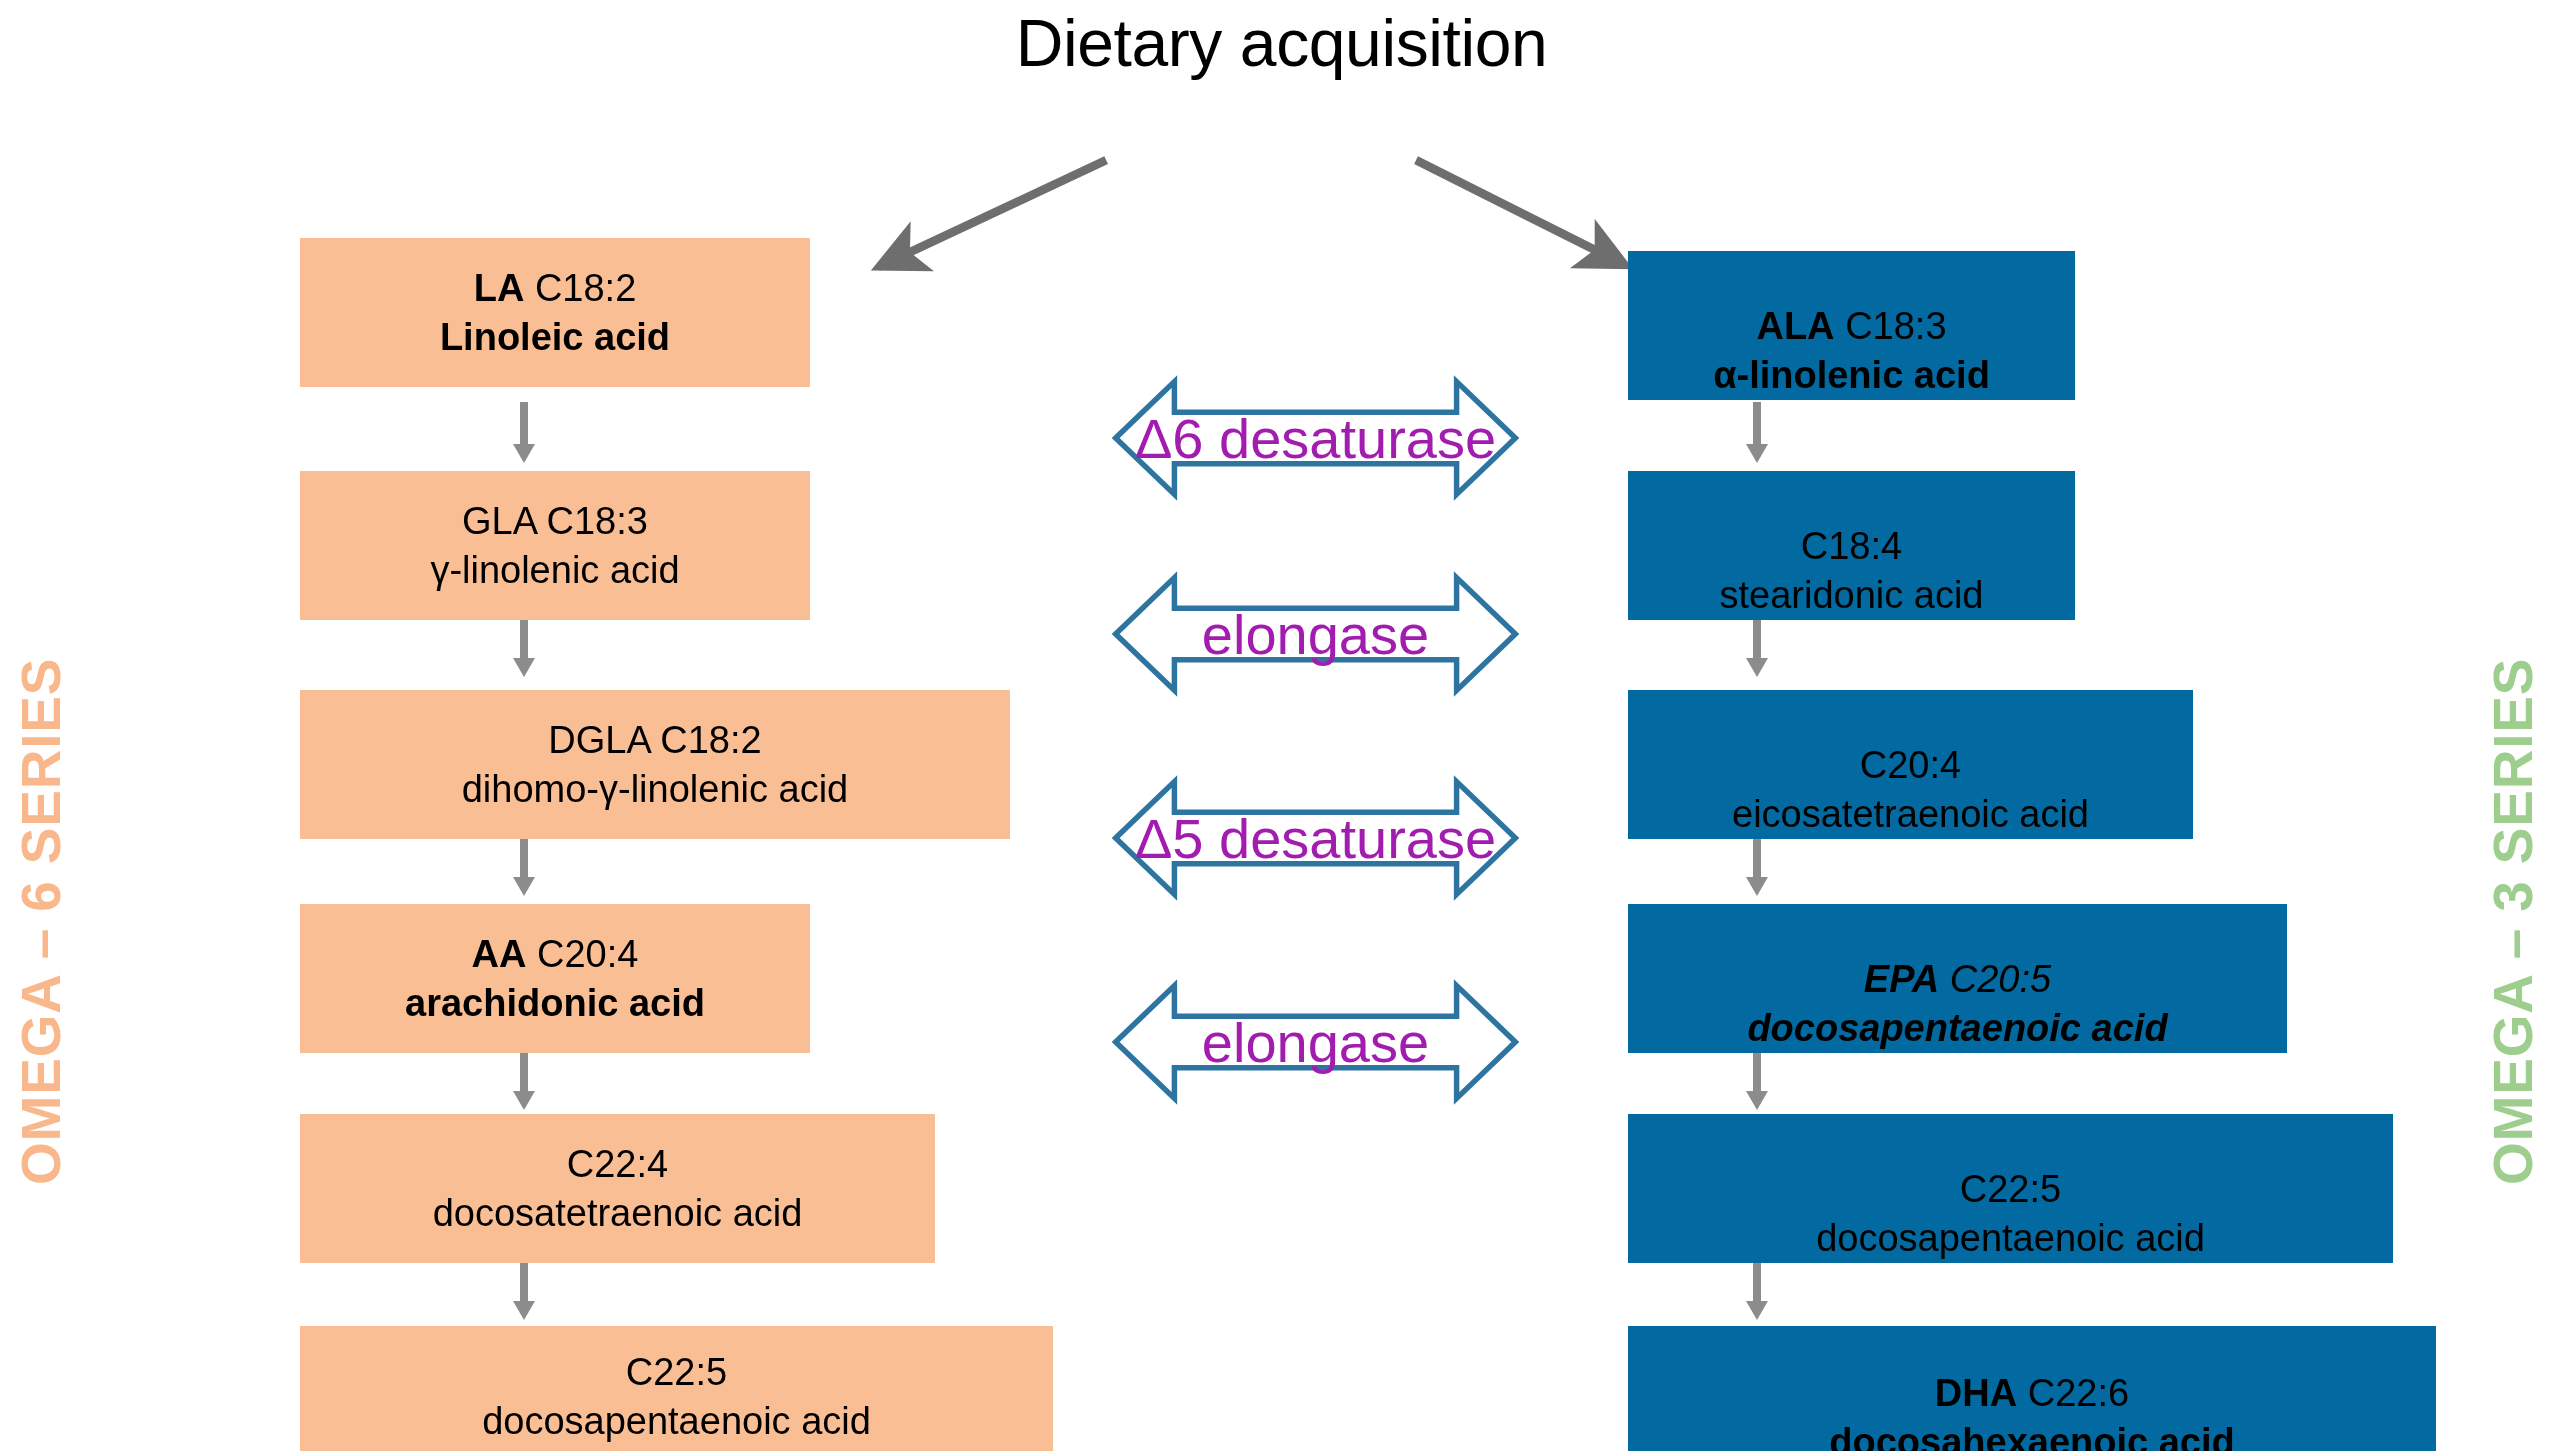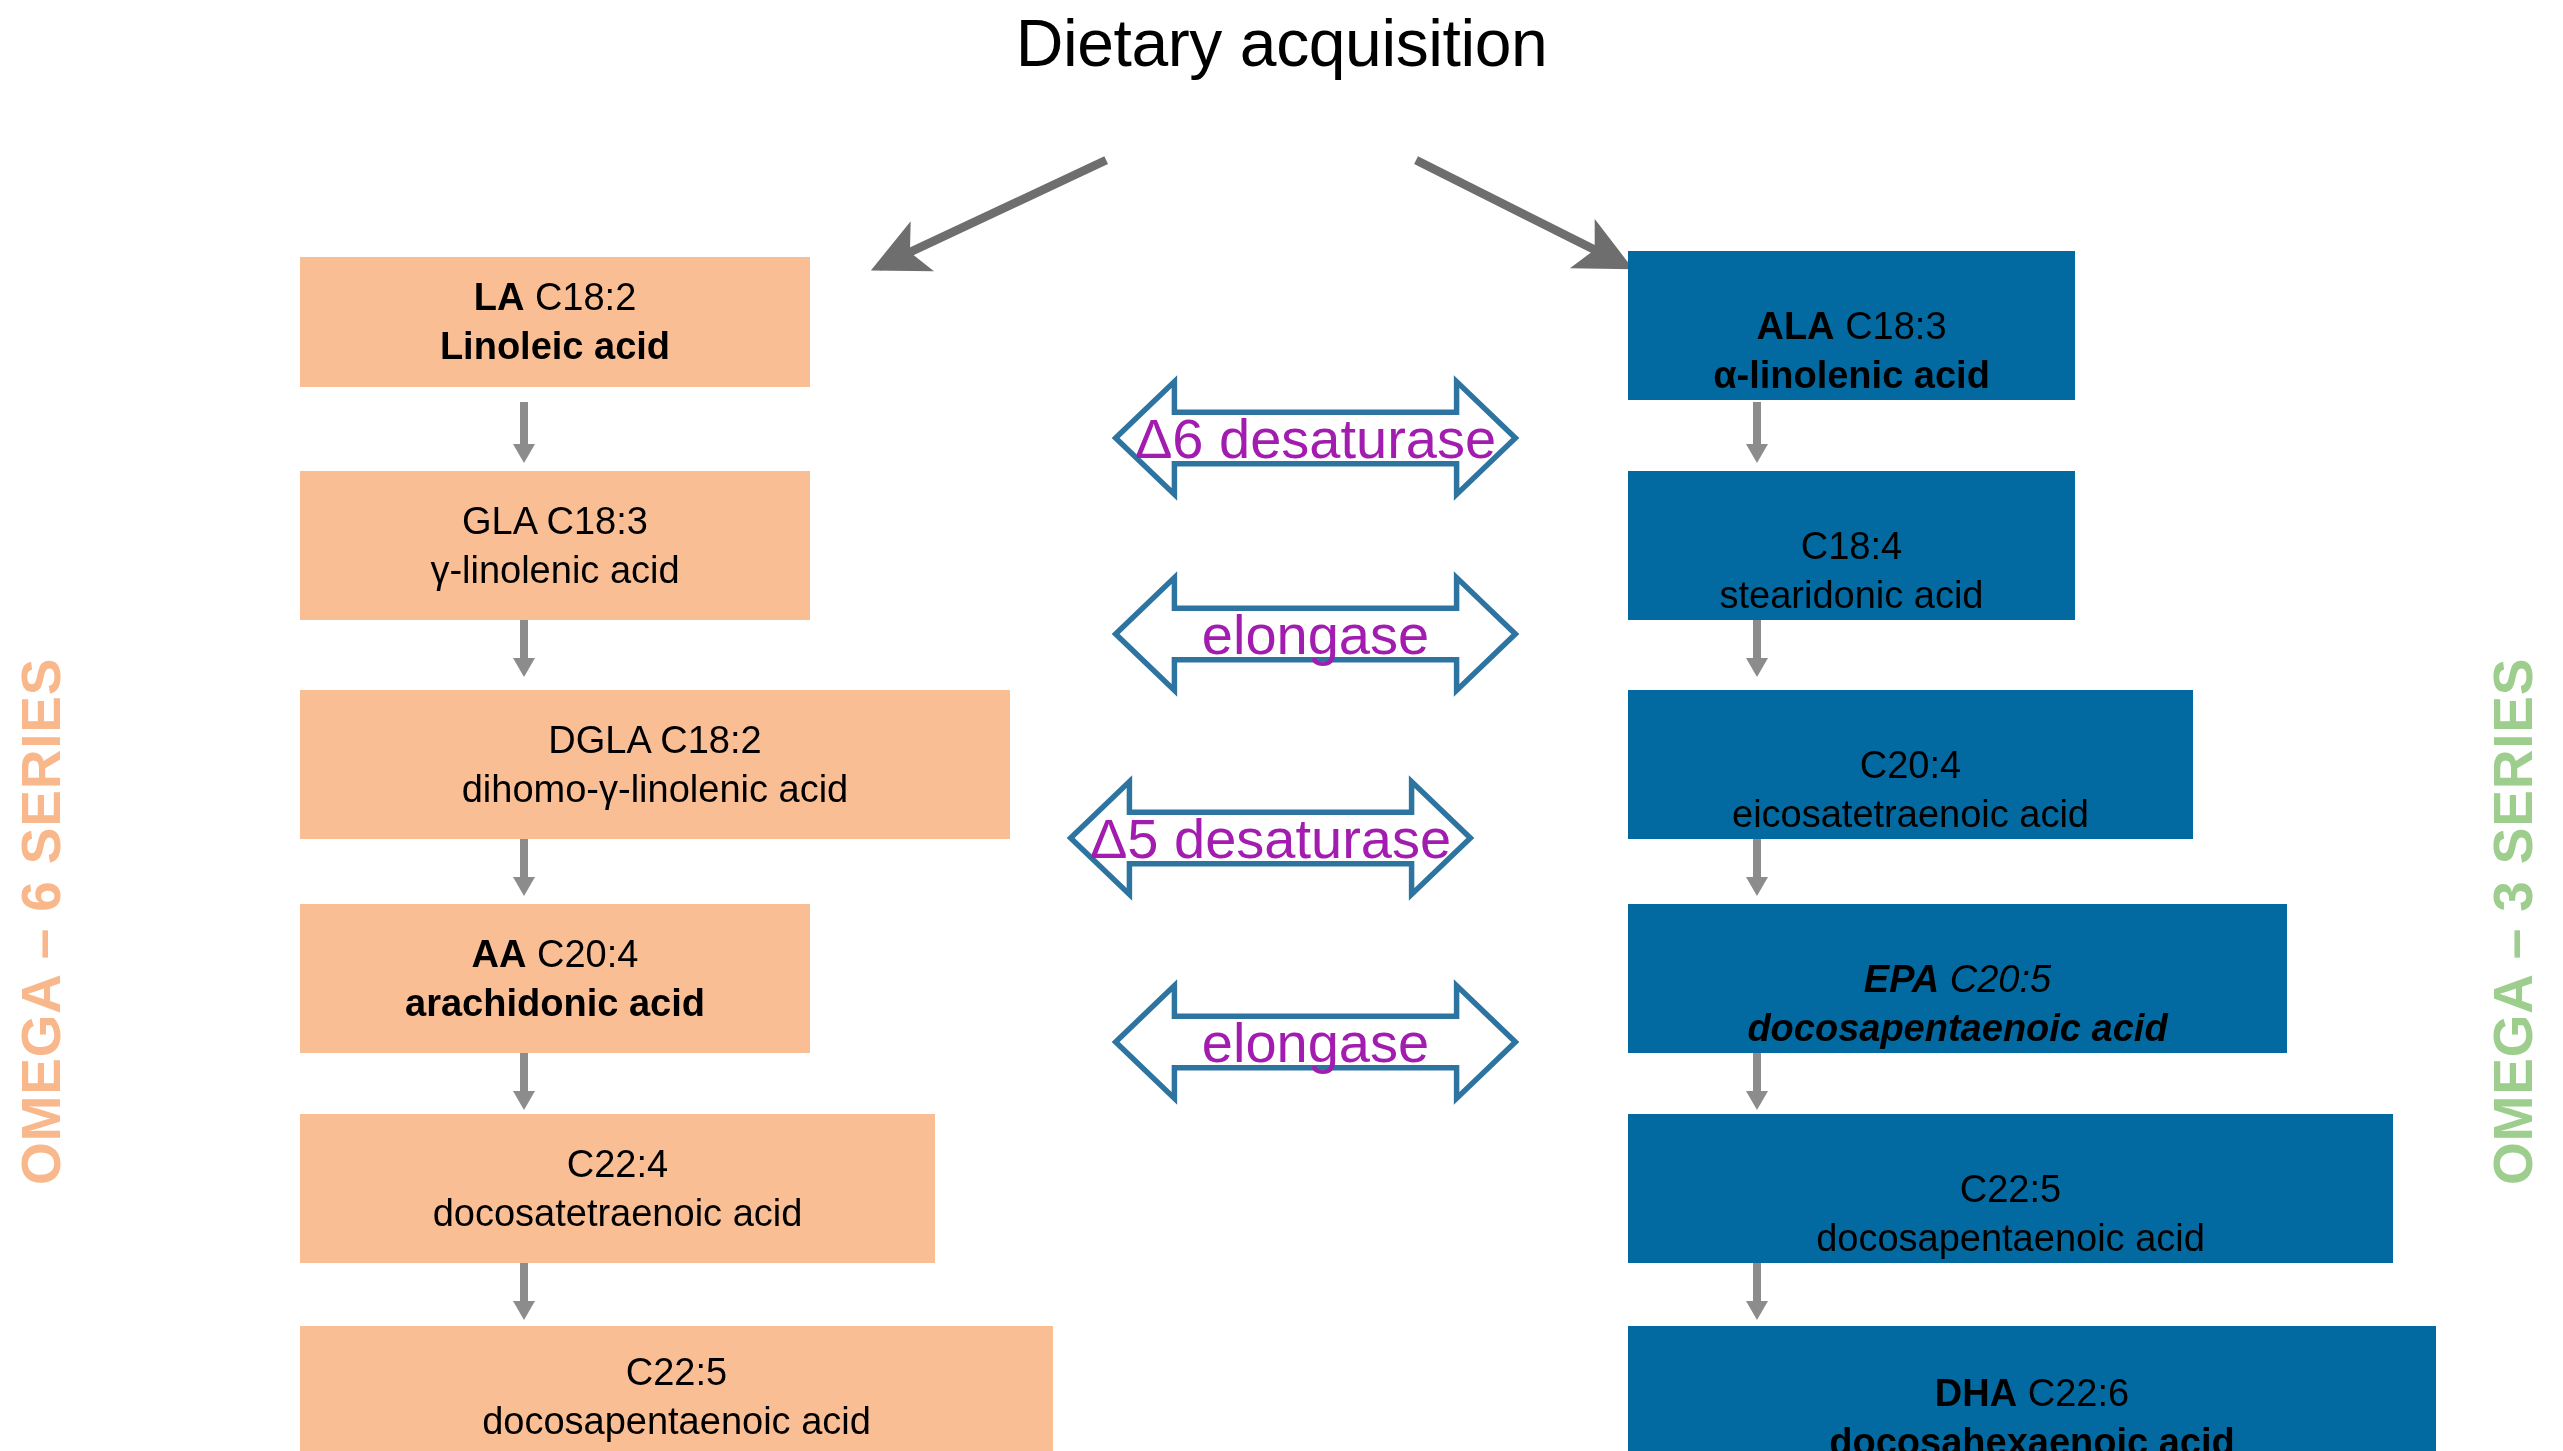--- a/index.html
+++ b/index.html
@@ -142,21 +142,21 @@
       </marker>
     </defs>
     <line x1="1410" y1="204" x2="1120" y2="340" stroke="#6E6E6E" stroke-width="11" marker-end="url(#gmark)"></line>
     <line x1="1805" y1="204" x2="2072" y2="338" stroke="#6E6E6E" stroke-width="11" marker-end="url(#gmark)"></line>
   </svg>
 
   <div class="side-label" id="omega6-label">OMEGA – 6 SERIES</div>
 
   <div class="side-label" id="omega3-label">OMEGA – 3 SERIES</div>
 
-  <div class="mbox orange bold" style="left:300px; top:257px; width:510px; height:130px;">
+  <div class="mbox orange bold" style="left:300px; top:238px; width:510px; height:149px;">
     <span class="line1"><b class="abbr">LA</b> <span>C18:2</span></span>
     <span class="line2">Linoleic acid</span>
   </div>
 
   <div class="varrow" style="left:524px; top:402px;">
     <div class="shaft" style="height:46px;"></div>
     <div class="head" style="top:42px;"></div>
   </div>
 
   <div class="mbox orange" style="left:300px; top:471px; width:510px; height:149px;">
@@ -266,21 +266,21 @@
     <div class="enz-label">Δ6 desaturase</div>
   </div>
 
   <div class="enzyme" style="left:1049px; top:571px; width:533px; height:126px;">
     <svg width="533" height="126" viewBox="0 0 680 160" xmlns="http://www.w3.org/2000/svg">
       <path d="M85,80 L160,8 L160,47 L520,47 L520,8 L595,80 L520,152 L520,113 L160,113 L160,152 Z" fill="#FFFFFF" stroke="#2E74A0" stroke-width="7" stroke-linejoin="miter"></path>
     </svg>
     <div class="enz-label">elongase</div>
   </div>
 
-  <div class="enzyme" style="left:1004px; top:775px; width:533px; height:126px;">
+  <div class="enzyme" style="left:1049px; top:775px; width:533px; height:126px;">
     <svg width="533" height="126" viewBox="0 0 680 160" xmlns="http://www.w3.org/2000/svg">
       <path d="M85,80 L160,8 L160,47 L520,47 L520,8 L595,80 L520,152 L520,113 L160,113 L160,152 Z" fill="#FFFFFF" stroke="#2E74A0" stroke-width="7" stroke-linejoin="miter"></path>
     </svg>
     <div class="enz-label">Δ5 desaturase</div>
   </div>
 
   <div class="enzyme" style="left:1049px; top:979px; width:533px; height:126px;">
     <svg width="533" height="126" viewBox="0 0 680 160" xmlns="http://www.w3.org/2000/svg">
       <path d="M85,80 L160,8 L160,47 L520,47 L520,8 L595,80 L520,152 L520,113 L160,113 L160,152 Z" fill="#FFFFFF" stroke="#2E74A0" stroke-width="7" stroke-linejoin="miter"></path>
     </svg>

